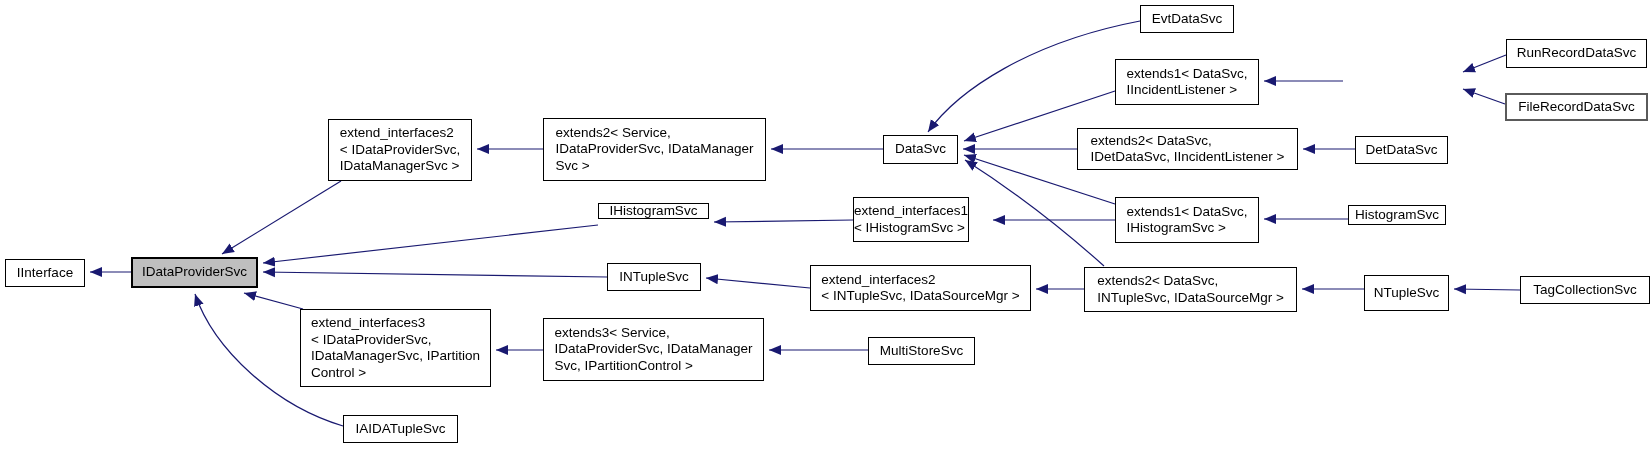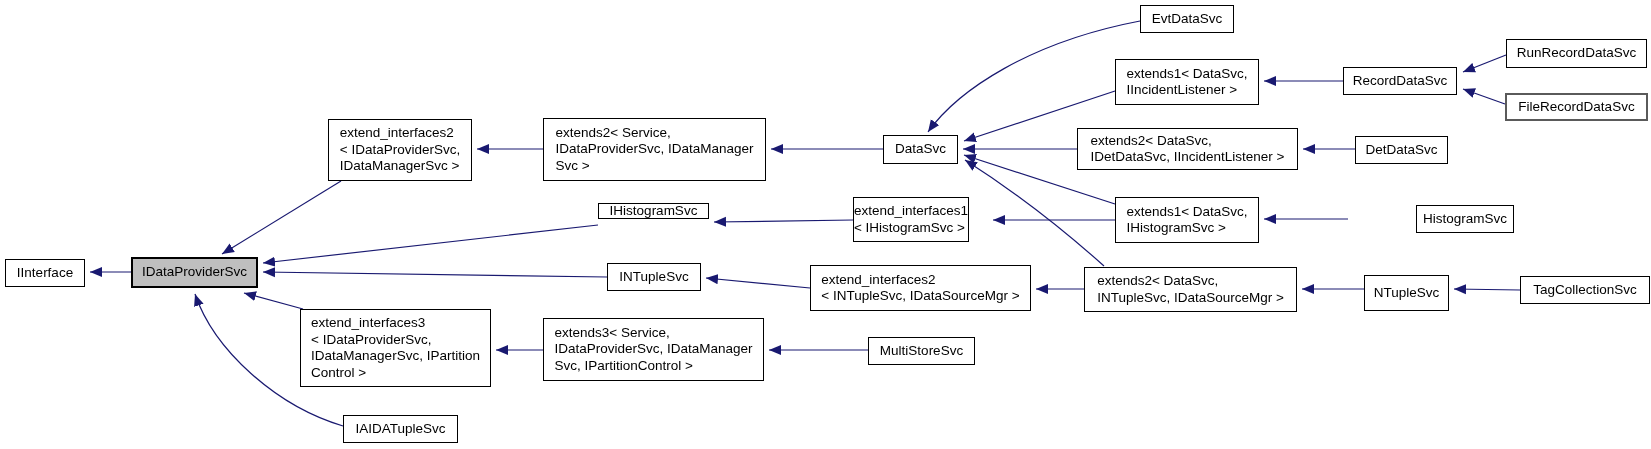--- a/index.html
+++ b/index.html
@@ -85,32 +85,31 @@
   <div class="node" style="left:328px;top:119px;width:144px;height:62px">extend_interfaces2
 &lt; IDataProviderSvc,
 IDataManagerSvc &gt;</div>
   <div class="node" style="left:543px;top:118px;width:223px;height:63px">extends2&lt; Service,
 IDataProviderSvc, IDataManager
 Svc &gt;</div>
   <div class="node" style="left:883px;top:135px;width:75px;height:29px">DataSvc</div>
   <div class="node" style="left:1140px;top:5px;width:94px;height:28px">EvtDataSvc</div>
   <div class="node" style="left:1115px;top:59px;width:144px;height:46px">extends1&lt; DataSvc,
 IIncidentListener &gt;</div>
-  <div class="node" style="left:1343px;top:67px;width:114px;height:28px">RecordDataSvc</div>
   <div class="node" style="left:1506px;top:39px;width:141px;height:29px">RunRecordDataSvc</div>
   <div class="node truncated" style="left:1505px;top:93px;width:143px;height:28px">FileRecordDataSvc</div>
   <div class="node" style="left:1077px;top:128px;width:221px;height:42px">extends2&lt; DataSvc,
 IDetDataSvc, IIncidentListener &gt;</div>
   <div class="node" style="left:1355px;top:136px;width:93px;height:28px">DetDataSvc</div>
   <div class="node" style="left:598px;top:203px;width:111px;height:16px">IHistogramSvc</div>
   <div class="node" style="left:853px;top:197px;width:116px;height:45px">extend_interfaces1
 &lt; IHistogramSvc &gt;</div>
   <div class="node" style="left:1115px;top:197px;width:144px;height:46px">extends1&lt; DataSvc,
 IHistogramSvc &gt;</div>
-  <div class="node" style="left:1416px;top:205px;width:98px;height:28px">HistogramSvc</div>
+  <div class="node" style="left:1348px;top:205px;width:98px;height:20px">HistogramSvc</div>
   <div class="node" style="left:607px;top:263px;width:94px;height:28px">INTupleSvc</div>
   <div class="node" style="left:810px;top:265px;width:221px;height:46px">extend_interfaces2
 &lt; INTupleSvc, IDataSourceMgr &gt;</div>
   <div class="node" style="left:1084px;top:267px;width:213px;height:45px">extends2&lt; DataSvc,
 INTupleSvc, IDataSourceMgr &gt;</div>
   <div class="node" style="left:1364px;top:275px;width:85px;height:36px">NTupleSvc</div>
   <div class="node" style="left:1520px;top:276px;width:130px;height:28px">TagCollectionSvc</div>
   <div class="node" style="left:300px;top:309px;width:191px;height:78px">extend_interfaces3
 &lt; IDataProviderSvc,
 IDataManagerSvc, IPartition

